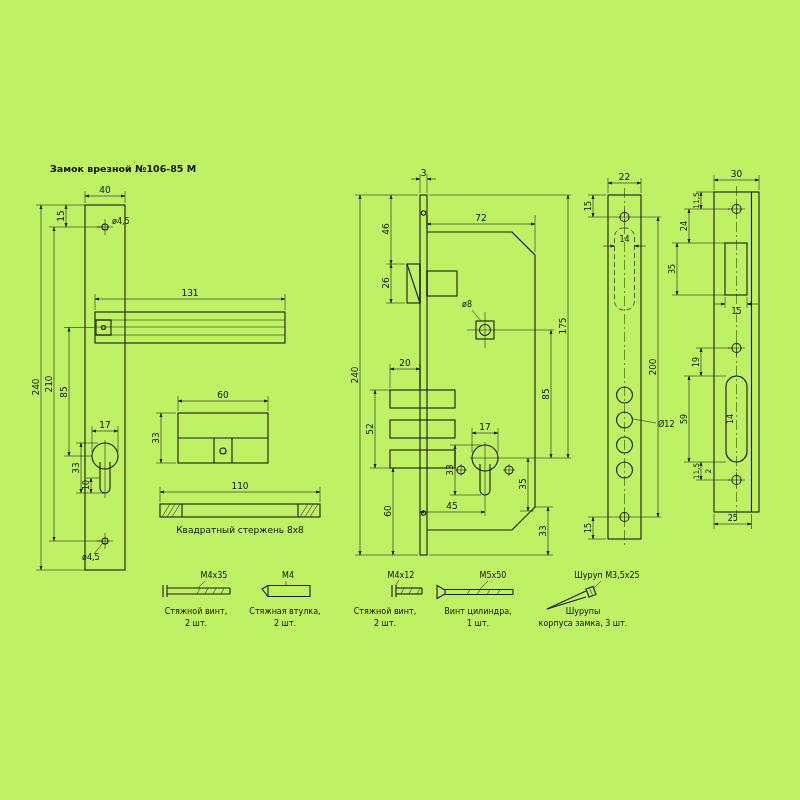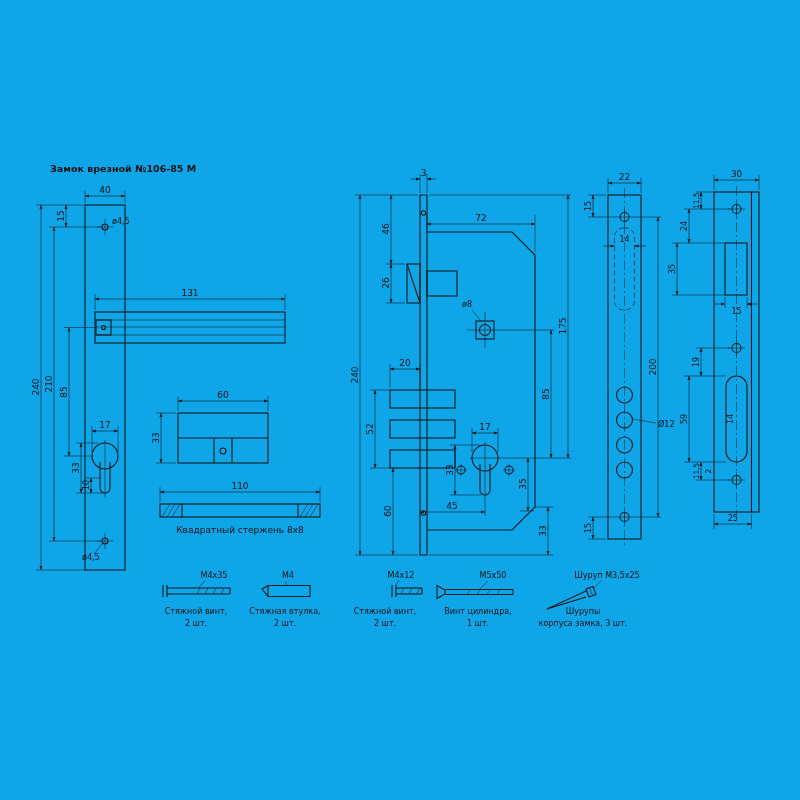--- a/index.html
+++ b/index.html
@@ -1,16 +1,16 @@
 <!DOCTYPE html>
 <html><head>
 <meta charset="utf-8">
 <style>
   html,body{margin:0;padding:0;background:#fff}
-  .sheet{width:800px;height:800px;background:#0ea5e9;position:relative;font-family:"DejaVu Sans",sans-serif;overflow:hidden}
+  .sheet{width:800px;height:800px;background:#bef264;position:relative;font-family:"DejaVu Sans",sans-serif;overflow:hidden}
   svg{display:block}
   svg text{font-family:"DejaVu Sans",sans-serif;font-size:9px;fill:#111}
   .title{font-size:9.5px;font-weight:bold}
   .cap{font-size:9px}
   .t8{font-size:8px}
   .t75{font-size:7.5px}
   .ol *{stroke:#1a1a1a;stroke-width:1.1;fill:none}
   .tl *{stroke:#1a1a1a;stroke-width:0.55;fill:none}
   .dm *{stroke:#1a1a1a;stroke-width:0.6;fill:none}
   .cl{stroke:#1a1a1a;stroke-width:0.5;fill:none;stroke-dasharray:10 3 2 3}

